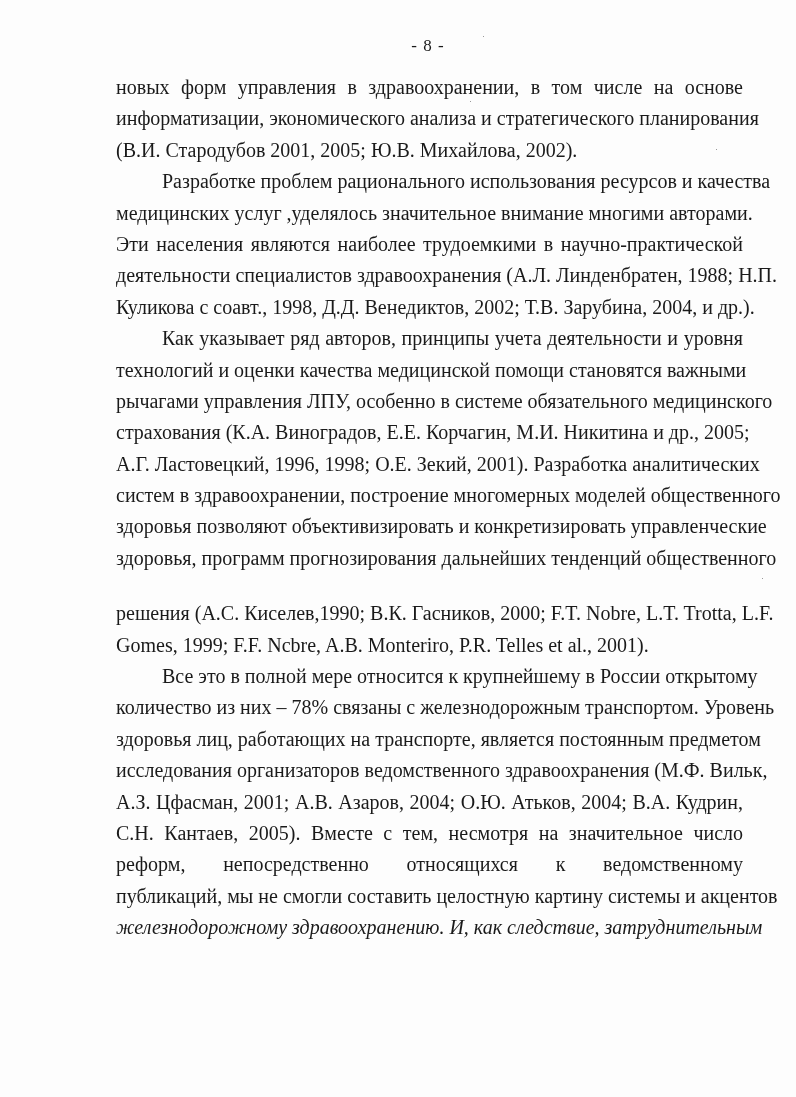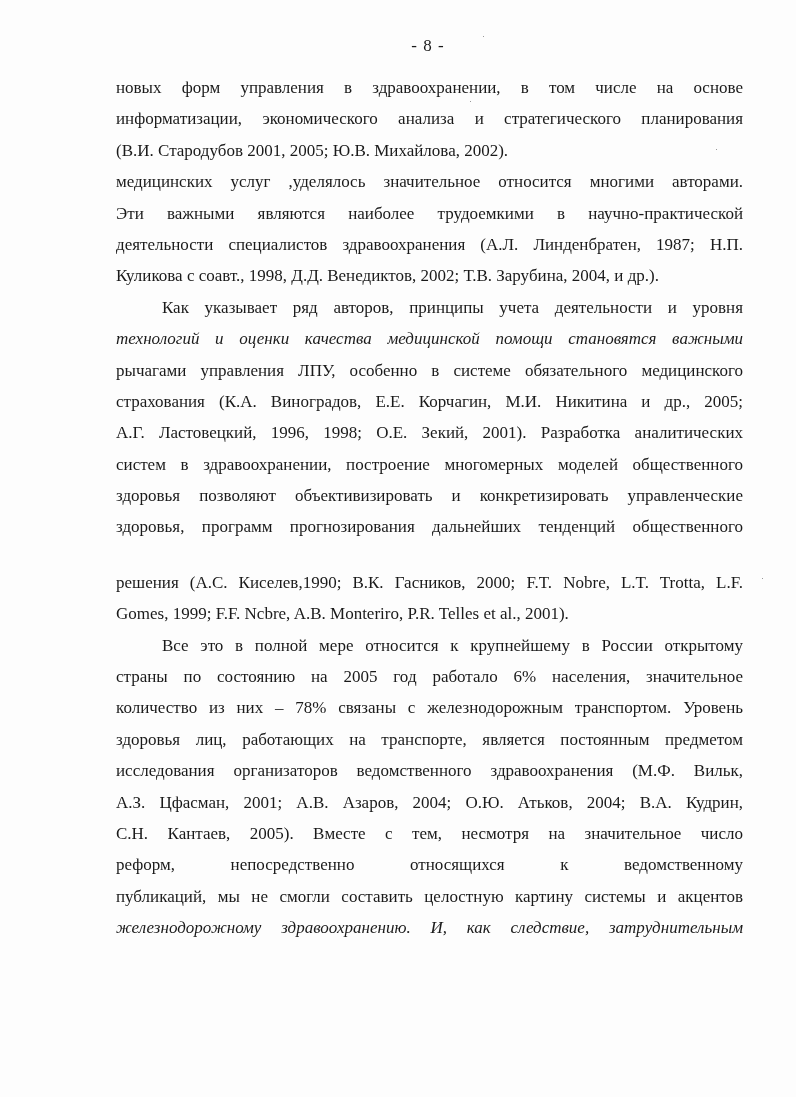--- a/index.html
+++ b/index.html
@@ -35,21 +35,21 @@
     .body-text {
       position: absolute;
       left: 116px;
       top: 72px;
       width: 627px;
     }
     .line {
       display: block;
       height: 31.4px;
       line-height: 31.4px;
-      font-size: 17px;
+      font-size: 20px;
       white-space: nowrap;
       text-align: justify;
       text-align-last: justify;
       transform-origin: left center;
     }
     .line.last {
       text-align-last: left;
     }
     .line.indent {
       padding-left: 46px;
@@ -68,42 +68,42 @@
 
   <div class="body-text">
 
     <div class="paragraph">
       <span class="line" style="display: block;">новых форм управления в здравоохранении, в том числе   на основе</span>
       <span class="line" style="display: block;">информатизации, экономического анализа и стратегического планирования</span>
       <span class="line last" style="display: block;">(В.И. Стародубов 2001, 2005; Ю.В. Михайлова, 2002).</span>
     </div>
 
     <div class="paragraph">
-      <span class="line" style="display: block;">медицинских услуг ,уделялось значительное относится многими авторами.</span>
-      <span class="line" style="display: block;">Эти важными являются наиболее трудоемкими в научно-практической</span>
-      <span class="line" style="display: block;">деятельности специалистов здравоохранения (А.Л. Линденбратен, 1987; Н.П.</span>
+      <span class="line indent" style="display: block;">Разработке проблем рационального использования ресурсов и  качества</span>
+      <span class="line" style="display: block;">медицинских услуг ,уделялось значительное внимание многими авторами.</span>
+      <span class="line" style="display: block;">Эти населения являются наиболее трудоемкими в научно-практической</span>
+      <span class="line" style="display: block;">деятельности специалистов здравоохранения (А.Л. Линденбратен, 1988; Н.П.</span>
       <span class="line last" style="display: block;">Куликова с соавт., 1998, Д.Д. Венедиктов, 2002; Т.В. Зарубина, 2004, и др.).</span>
     </div>
 
     <div class="paragraph">
       <span class="line indent" style="display: block;">Как указывает ряд авторов, принципы учета деятельности и уровня</span>
-      <span class="line" style="display: block; font-style: italic;">технологий и оценки качества медицинской помощи становятся важными</span>
+      <span class="line" style="display: block;">технологий и оценки качества медицинской помощи становятся важными</span>
       <span class="line" style="display: block;">рычагами управления ЛПУ, особенно в системе обязательного медицинского</span>
       <span class="line" style="display: block;">страхования (К.А. Виноградов, Е.Е. Корчагин, М.И. Никитина и др., 2005;</span>
       <span class="line" style="display: block;">А.Г. Ластовецкий, 1996, 1998; О.Е. Зекий, 2001). Разработка аналитических</span>
       <span class="line" style="display: block;">систем в здравоохранении, построение многомерных моделей общественного</span>
       <span class="line" style="display: block;">здоровья позволяют объективизировать и конкретизировать управленческие</span>
       <span class="line" style="display: block;">здоровья, программ прогнозирования дальнейших тенденций общественного</span>
       <span class="line" style="display: block; margin-top: 24px;">решения (А.С. Киселев,1990; В.К. Гасников, 2000; F.T. Nobre, L.T. Trotta, L.F.</span>
       <span class="line last" style="display: block;">Gomes, 1999; F.F. Ncbre, A.B. Monteriro, P.R. Telles et al., 2001).</span>
     </div>
 
     <div class="paragraph">
       <span class="line indent" style="display: block;">Все это в полной мере относится к крупнейшему в России открытому</span>
-      <span class="line" style="display: block;">страны по состоянию на 2005 год работало 6% населения, значительное</span>
       <span class="line" style="display: block;">количество из них – 78% связаны с железнодорожным транспортом. Уровень</span>
       <span class="line" style="display: block;">здоровья лиц, работающих на транспорте, является постоянным предметом</span>
       <span class="line" style="display: block;">исследования организаторов ведомственного здравоохранения (М.Ф. Вильк,</span>
       <span class="line" style="display: block;">А.З. Цфасман, 2001; А.В. Азаров, 2004; О.Ю. Атьков, 2004; В.А. Кудрин,</span>
       <span class="line" style="display: block;">С.Н. Кантаев, 2005). Вместе с тем, несмотря на значительное число</span>
       <span class="line" style="display: block;">реформ, непосредственно относящихся к ведомственному</span>
       <span class="line" style="display: block;">публикаций, мы не смогли составить целостную картину системы и акцентов</span>
       <span class="line" style="display: block; font-style: italic;">железнодорожному здравоохранению. И, как следствие, затруднительным</span>
     </div>
   </div>

